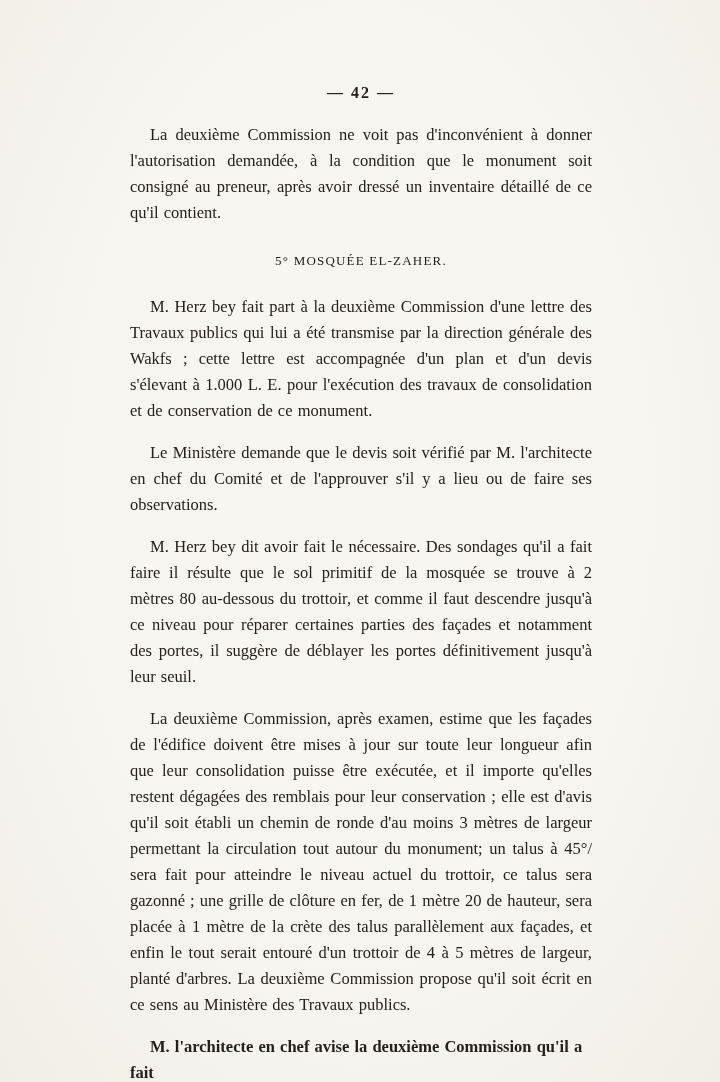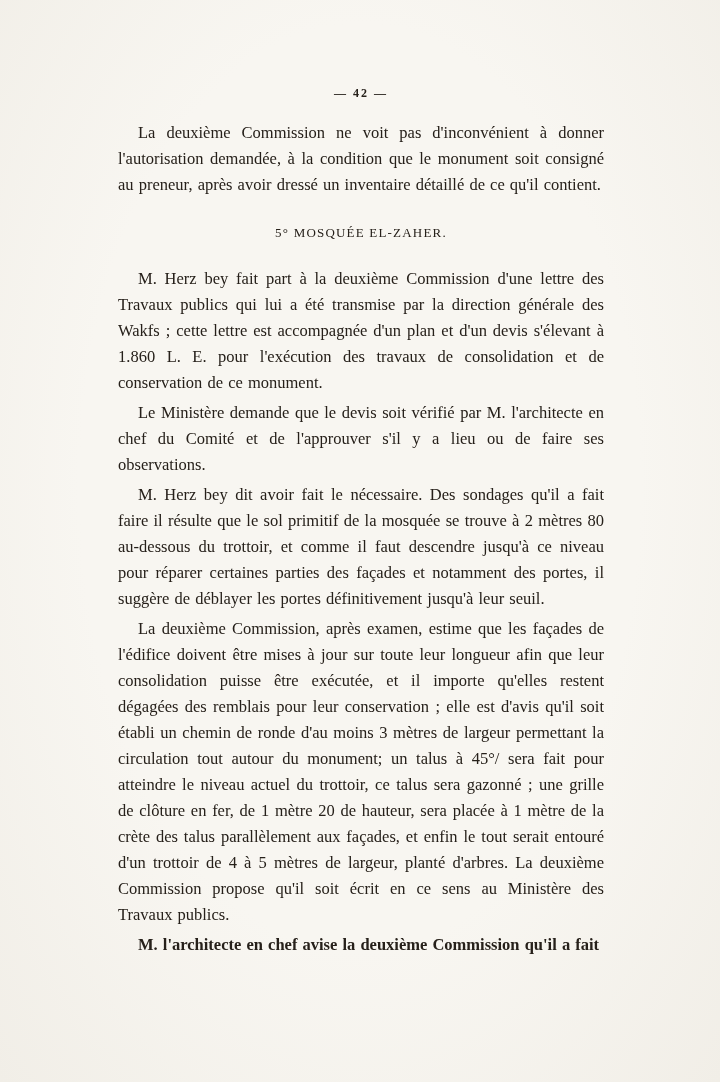--- a/index.html
+++ b/index.html
@@ -20,24 +20,24 @@
     font-size: 16.5px;
     line-height: 26px;
     padding: 80px 112px 40px 114px;
     overflow: hidden;
   }
   .page-number {
     text-align: center;
     font-weight: bold;
     letter-spacing: 2px;
     margin: 0 0 14px 0;
-    font-size: 12px;
+    font-size: 16px;
   }
   p.para {
-    margin: 4px;
+    margin: 16px;
     text-align: justify;
     text-indent: 20px;
     word-spacing: 1px;
   }
   p.para.no-justify {
     text-align: left;
     font-weight: bold;
   }
   .section-heading {
     text-align: center;
@@ -52,21 +52,21 @@
 <body>
 
 <div class="scan-page">
 
   <div class="page-number">— 42 —</div>
 
   <p class="para">La deuxième Commission ne voit pas d'inconvénient à donner l'autorisation demandée, à la condition que le monument soit consigné au preneur, après avoir dressé un inventaire détaillé de ce qu'il contient.</p>
 
   <h2 class="section-heading">5° MOSQUÉE EL-ZAHER.</h2>
 
-  <p class="para">M. Herz bey fait part à la deuxième Commission d'une lettre des Travaux publics qui lui a été transmise par la direction générale des Wakfs ; cette lettre est accompagnée d'un plan et d'un devis s'élevant à 1.860 L. E. pour l'exécution des travaux de consolidation et de conservation de ce monument.</p>
+  <p class="para">M. Herz bey fait part à la deuxième Commission d'une lettre des Travaux publics qui lui a été transmise par la direction générale des Wakfs ; cette lettre est accompagnée d'un plan et d'un devis s'élevant à 1.000 L. E. pour l'exécution des travaux de consolidation et de conservation de ce monument.</p>
 
   <p class="para">Le Ministère demande que le devis soit vérifié par M. l'architecte en chef du Comité et de l'approuver s'il y a lieu ou de faire ses observations.</p>
 
   <p class="para">M. Herz bey dit avoir fait le nécessaire. Des sondages qu'il a fait faire il résulte que le sol primitif de la mosquée se trouve à 2 mètres 80 au-dessous du trottoir, et comme il faut descendre jusqu'à ce niveau pour réparer certaines parties des façades et notamment des portes, il suggère de déblayer les portes définitivement jusqu'à leur seuil.</p>
 
   <p class="para">La deuxième Commission, après examen, estime que les façades de l'édifice doivent être mises à jour sur toute leur longueur afin que leur consolidation puisse être exécutée, et il importe qu'elles restent dégagées des remblais pour leur conservation ; elle est d'avis qu'il soit établi un chemin de ronde d'au moins 3 mètres de largeur permettant la circulation tout autour du monument; un talus à 45°/ sera fait pour atteindre le niveau actuel du trottoir, ce talus sera gazonné ; une grille de clôture en fer, de 1 mètre 20 de hauteur, sera placée à 1 mètre de la crète des talus parallèlement aux façades, et enfin le tout serait entouré d'un trottoir de 4 à 5 mètres de largeur, planté d'arbres. La deuxième Commission propose qu'il soit écrit en ce sens au Ministère des Travaux publics.</p>
 
 
   <p class="para no-justify">M. l'architecte en chef avise la deuxième Commission qu'il a fait</p>
 

